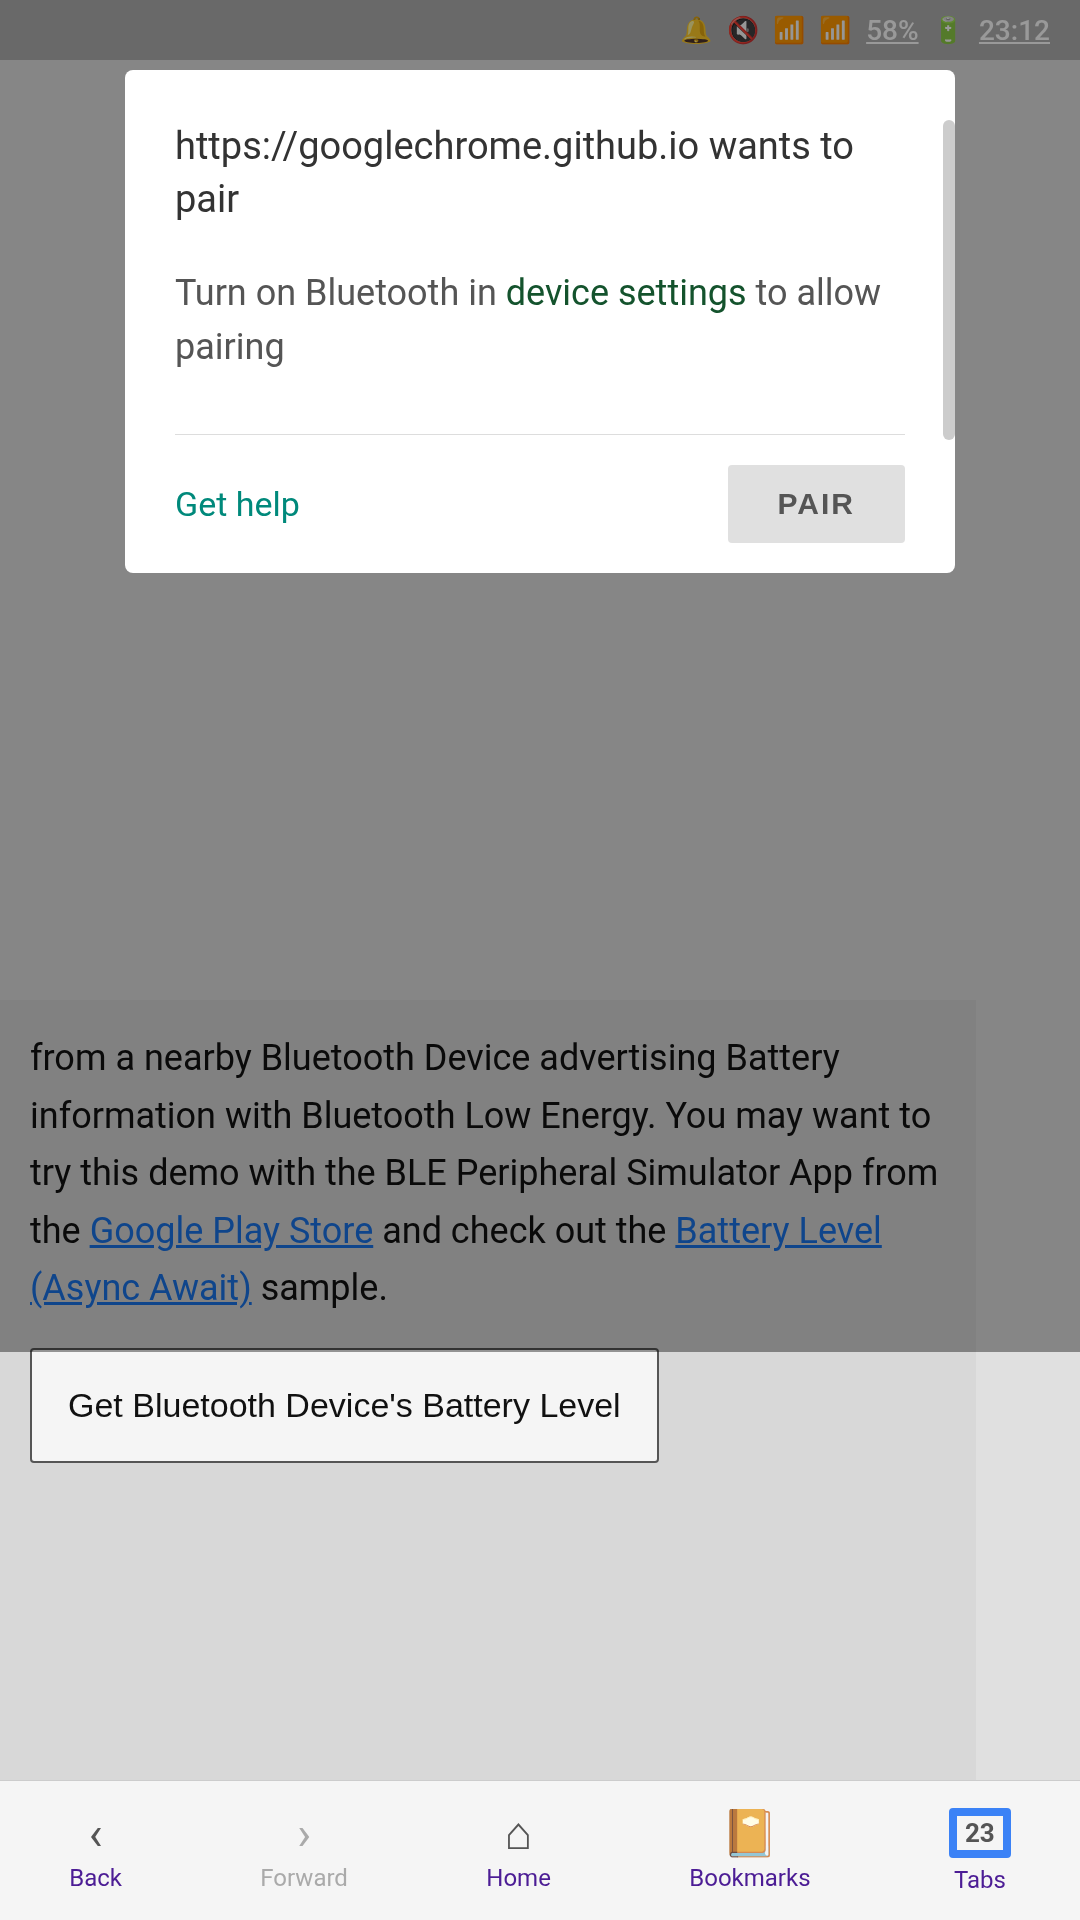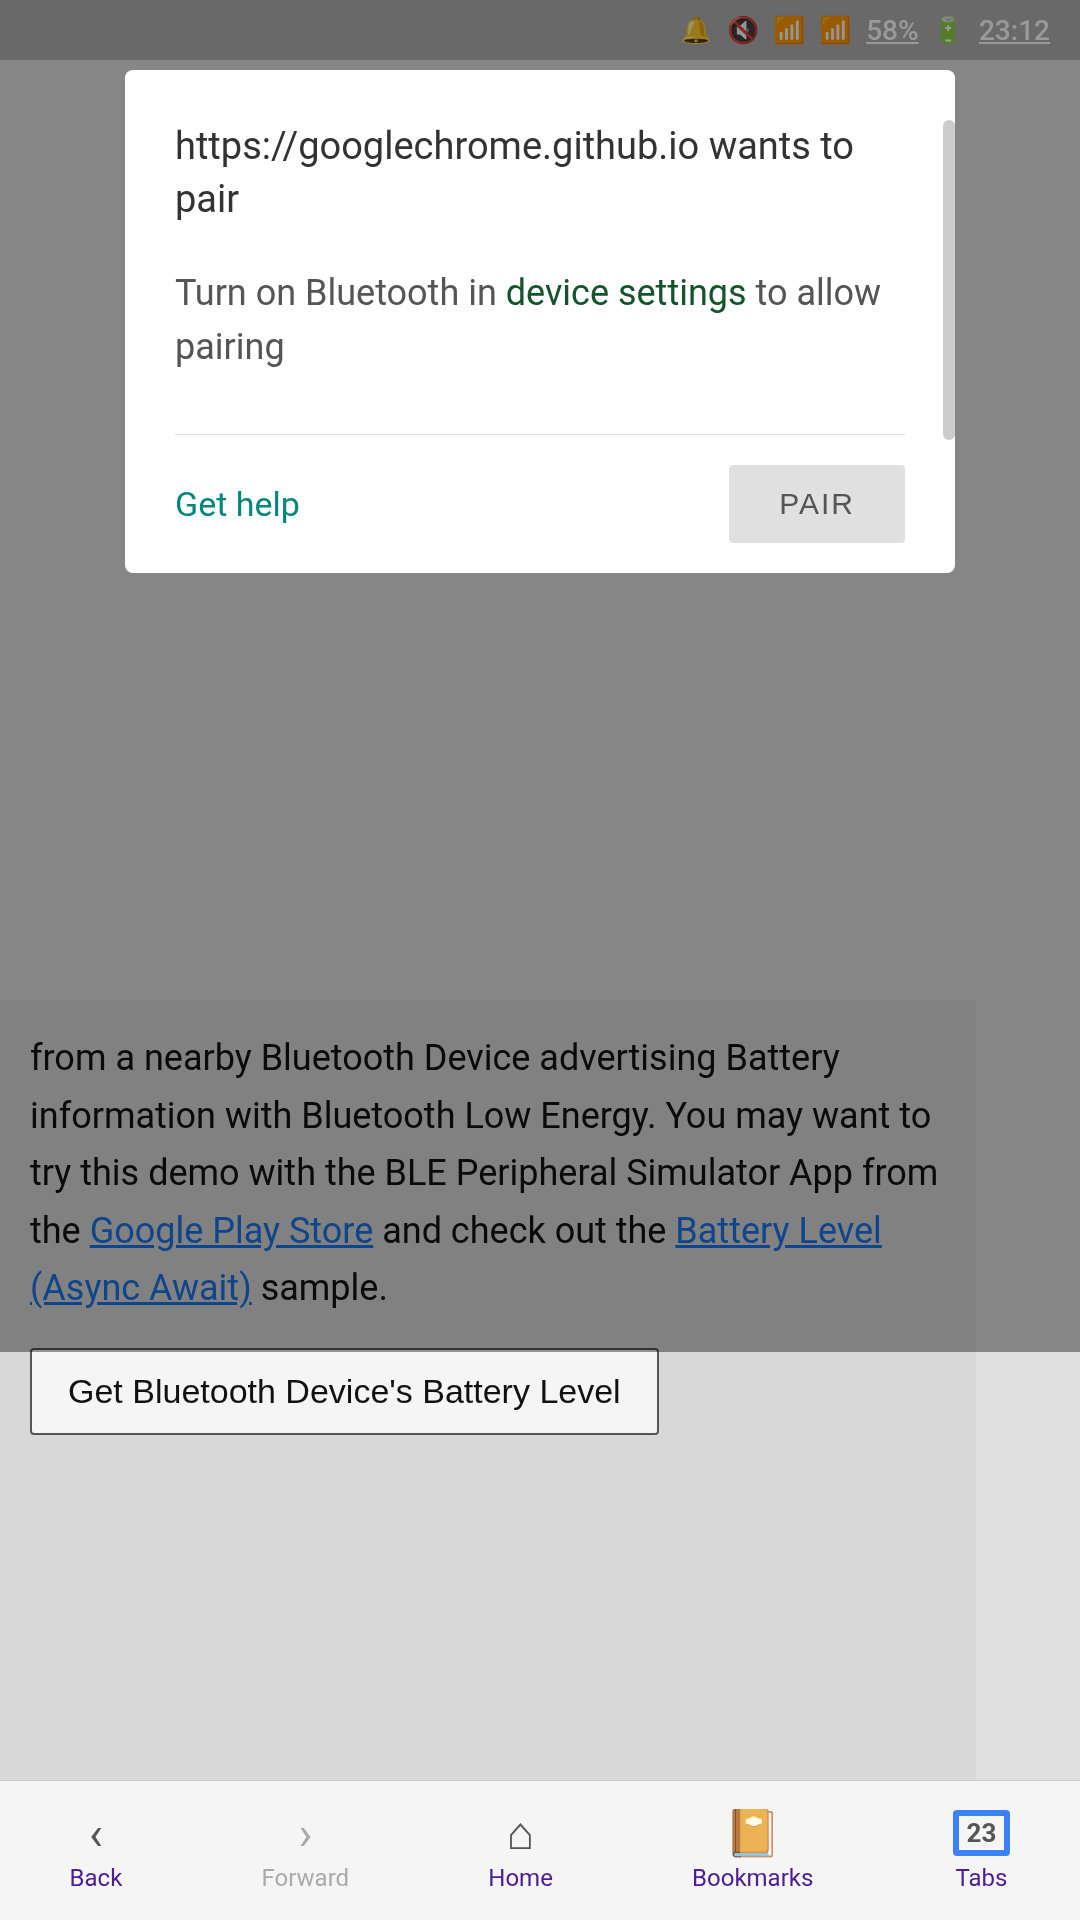--- a/index.html
+++ b/index.html
@@ -115,21 +115,21 @@
       text-decoration: none;
       cursor: pointer;
     }
 
     .pair-button {
       background: #e0e0e0;
       border: none;
       border-radius: 4px;
       padding: 22px 50px;
       font-size: 30px;
-      font-weight: 400;
+      font-weight: 700;
       color: #555;
       letter-spacing: 2px;
       cursor: pointer;
       text-transform: uppercase;
     }
 
     
     .webpage-below {
       position: absolute;
       bottom: 140px;
@@ -148,21 +148,21 @@
 
     .webpage-text .link-blue {
       color: #1a73e8;
       text-decoration: underline;
     }
 
     .battery-button {
       display: inline-block;
       border: 2px solid #555;
       background: #f5f5f5;
-      padding: 22px 36px;
+      padding: 36px 36px;
       font-size: 34px;
       color: #111;
       cursor: pointer;
       border-radius: 4px;
     }
 
     
     .nav-bar {
       position: absolute;
       bottom: 0;
@@ -194,21 +194,21 @@
       font-size: 24px;
       color: #4c1d95;
     }
 
     .nav-item.disabled .nav-icon,
     .nav-item.disabled .nav-label {
       color: #aaa;
     }
 
     .tabs-badge {
-      border: 6px solid #3b82f6;
+      border: 8px solid #3b82f6;
       border-radius: 4px;
       padding: 2px 8px;
       font-size: 26px;
       font-weight: bold;
       color: #555;
     }
   </style>
 </head>
 <body>
 

